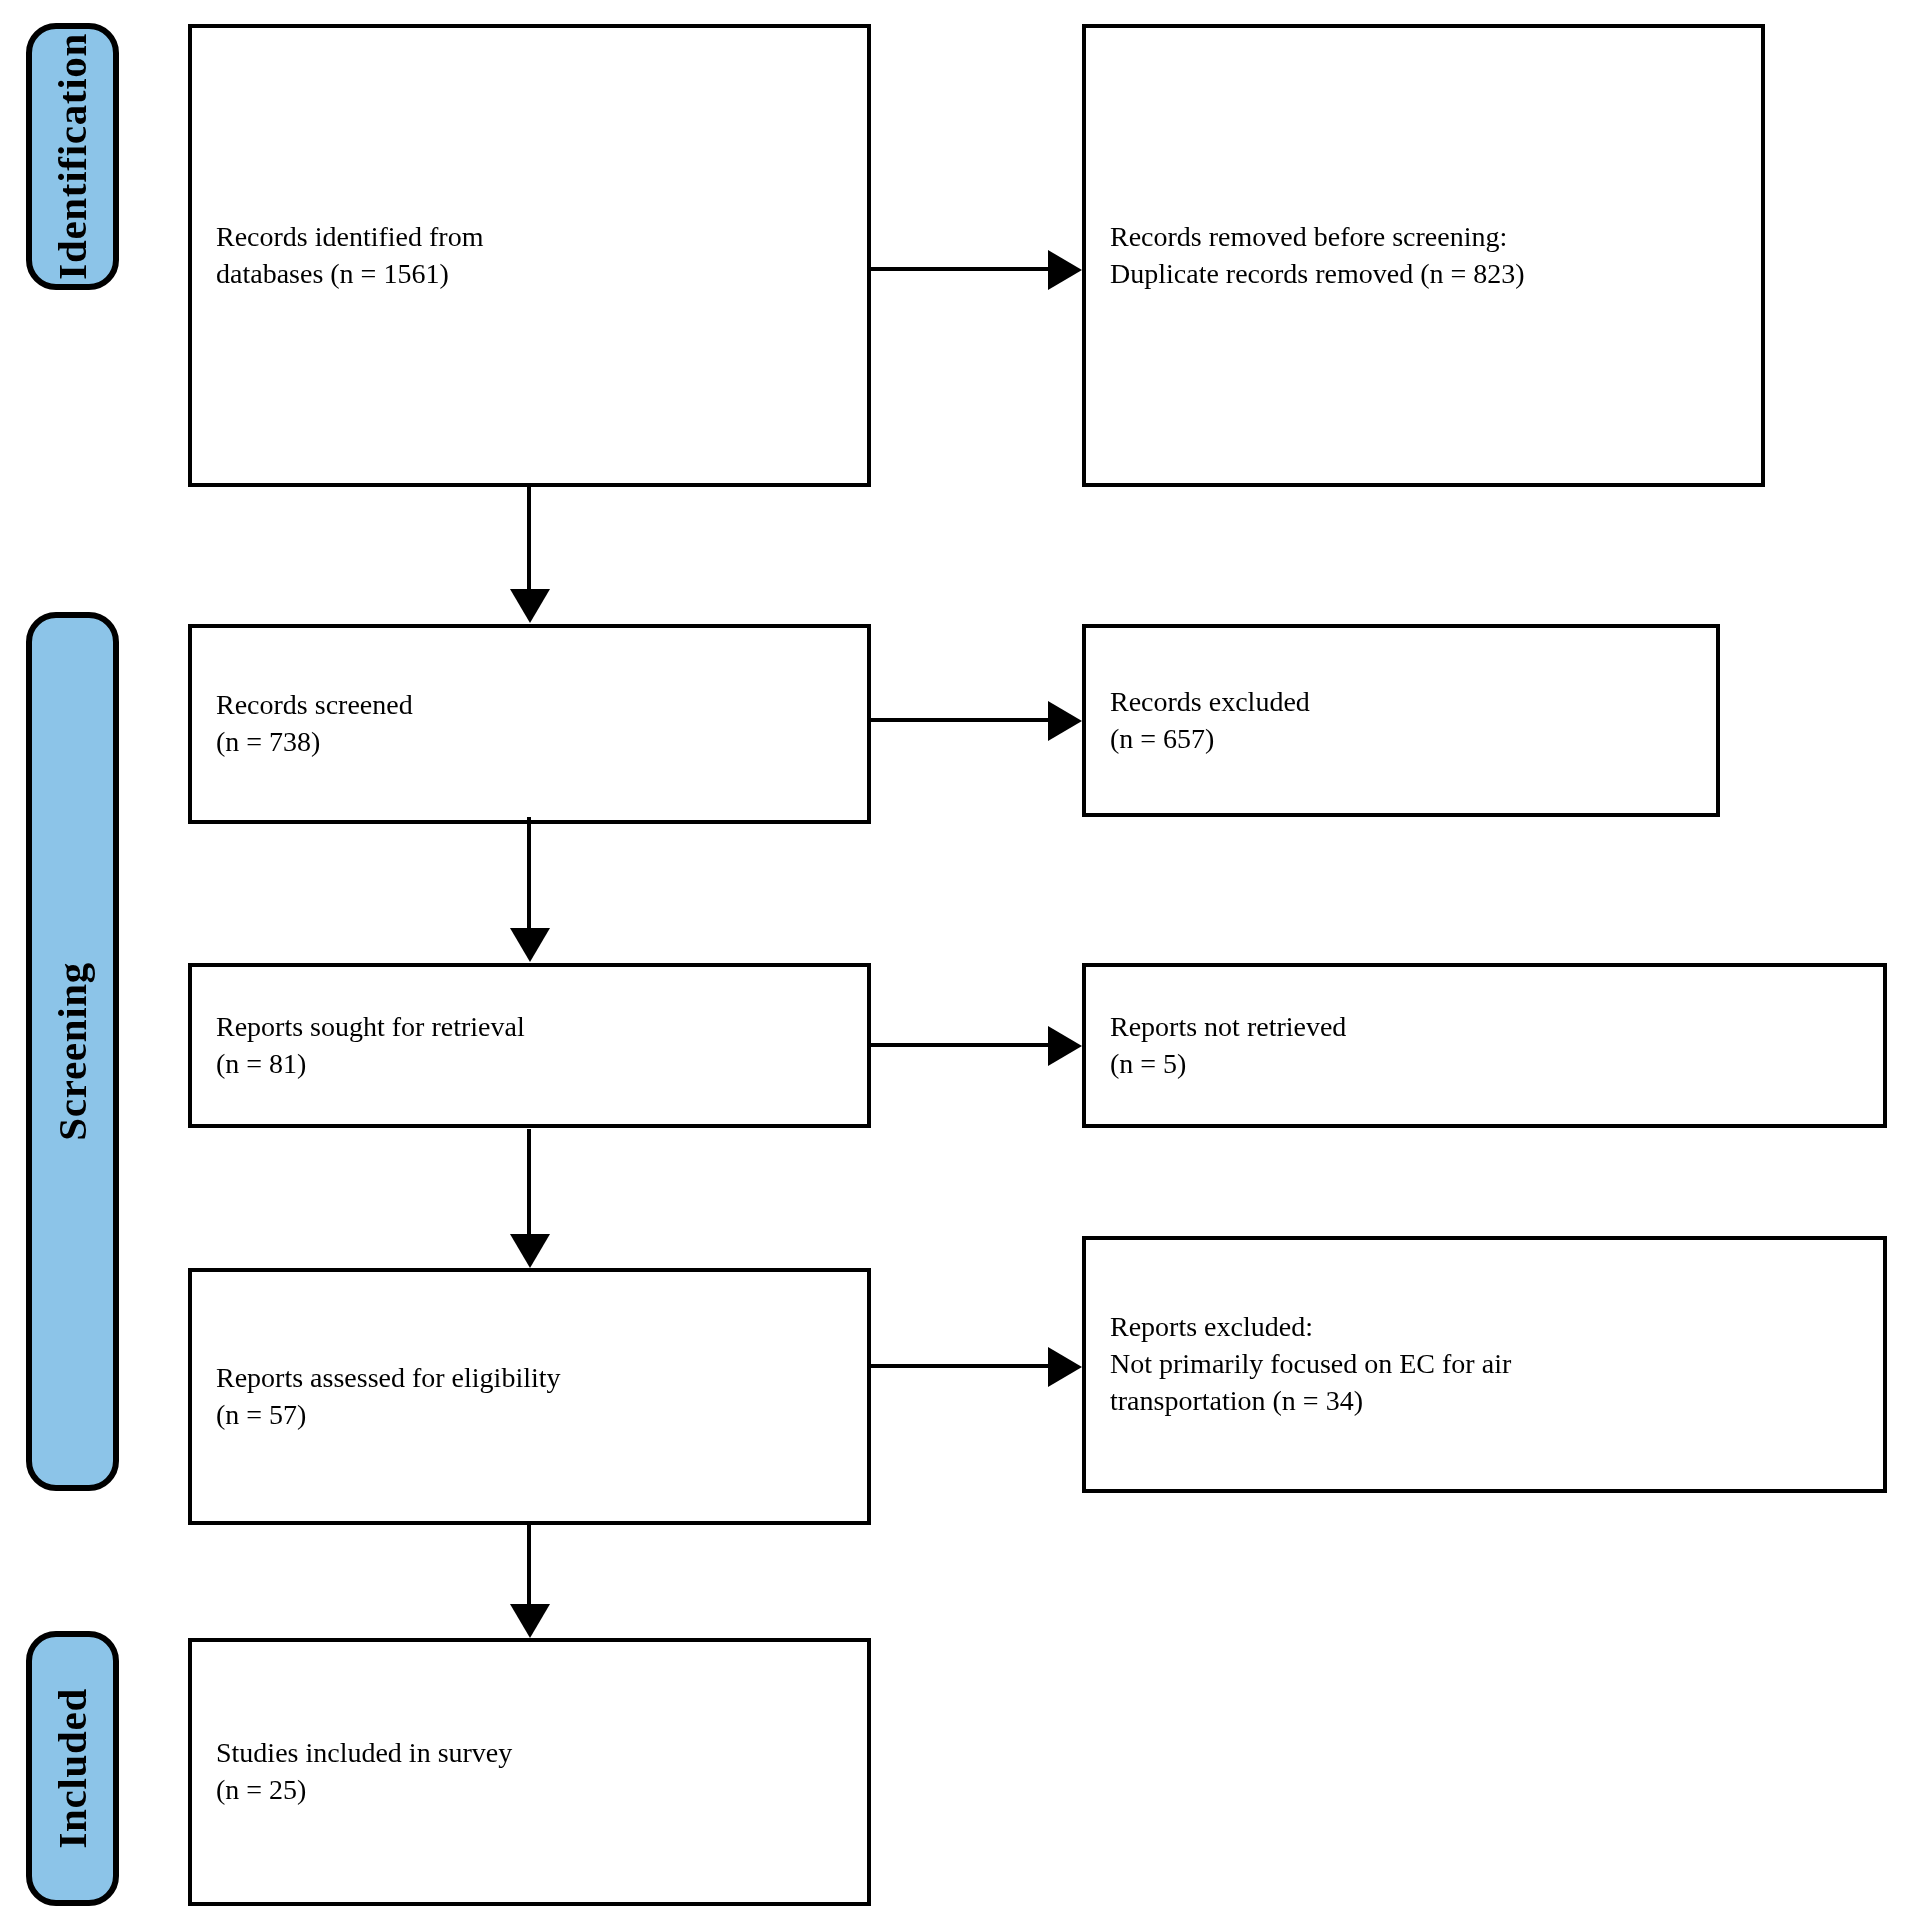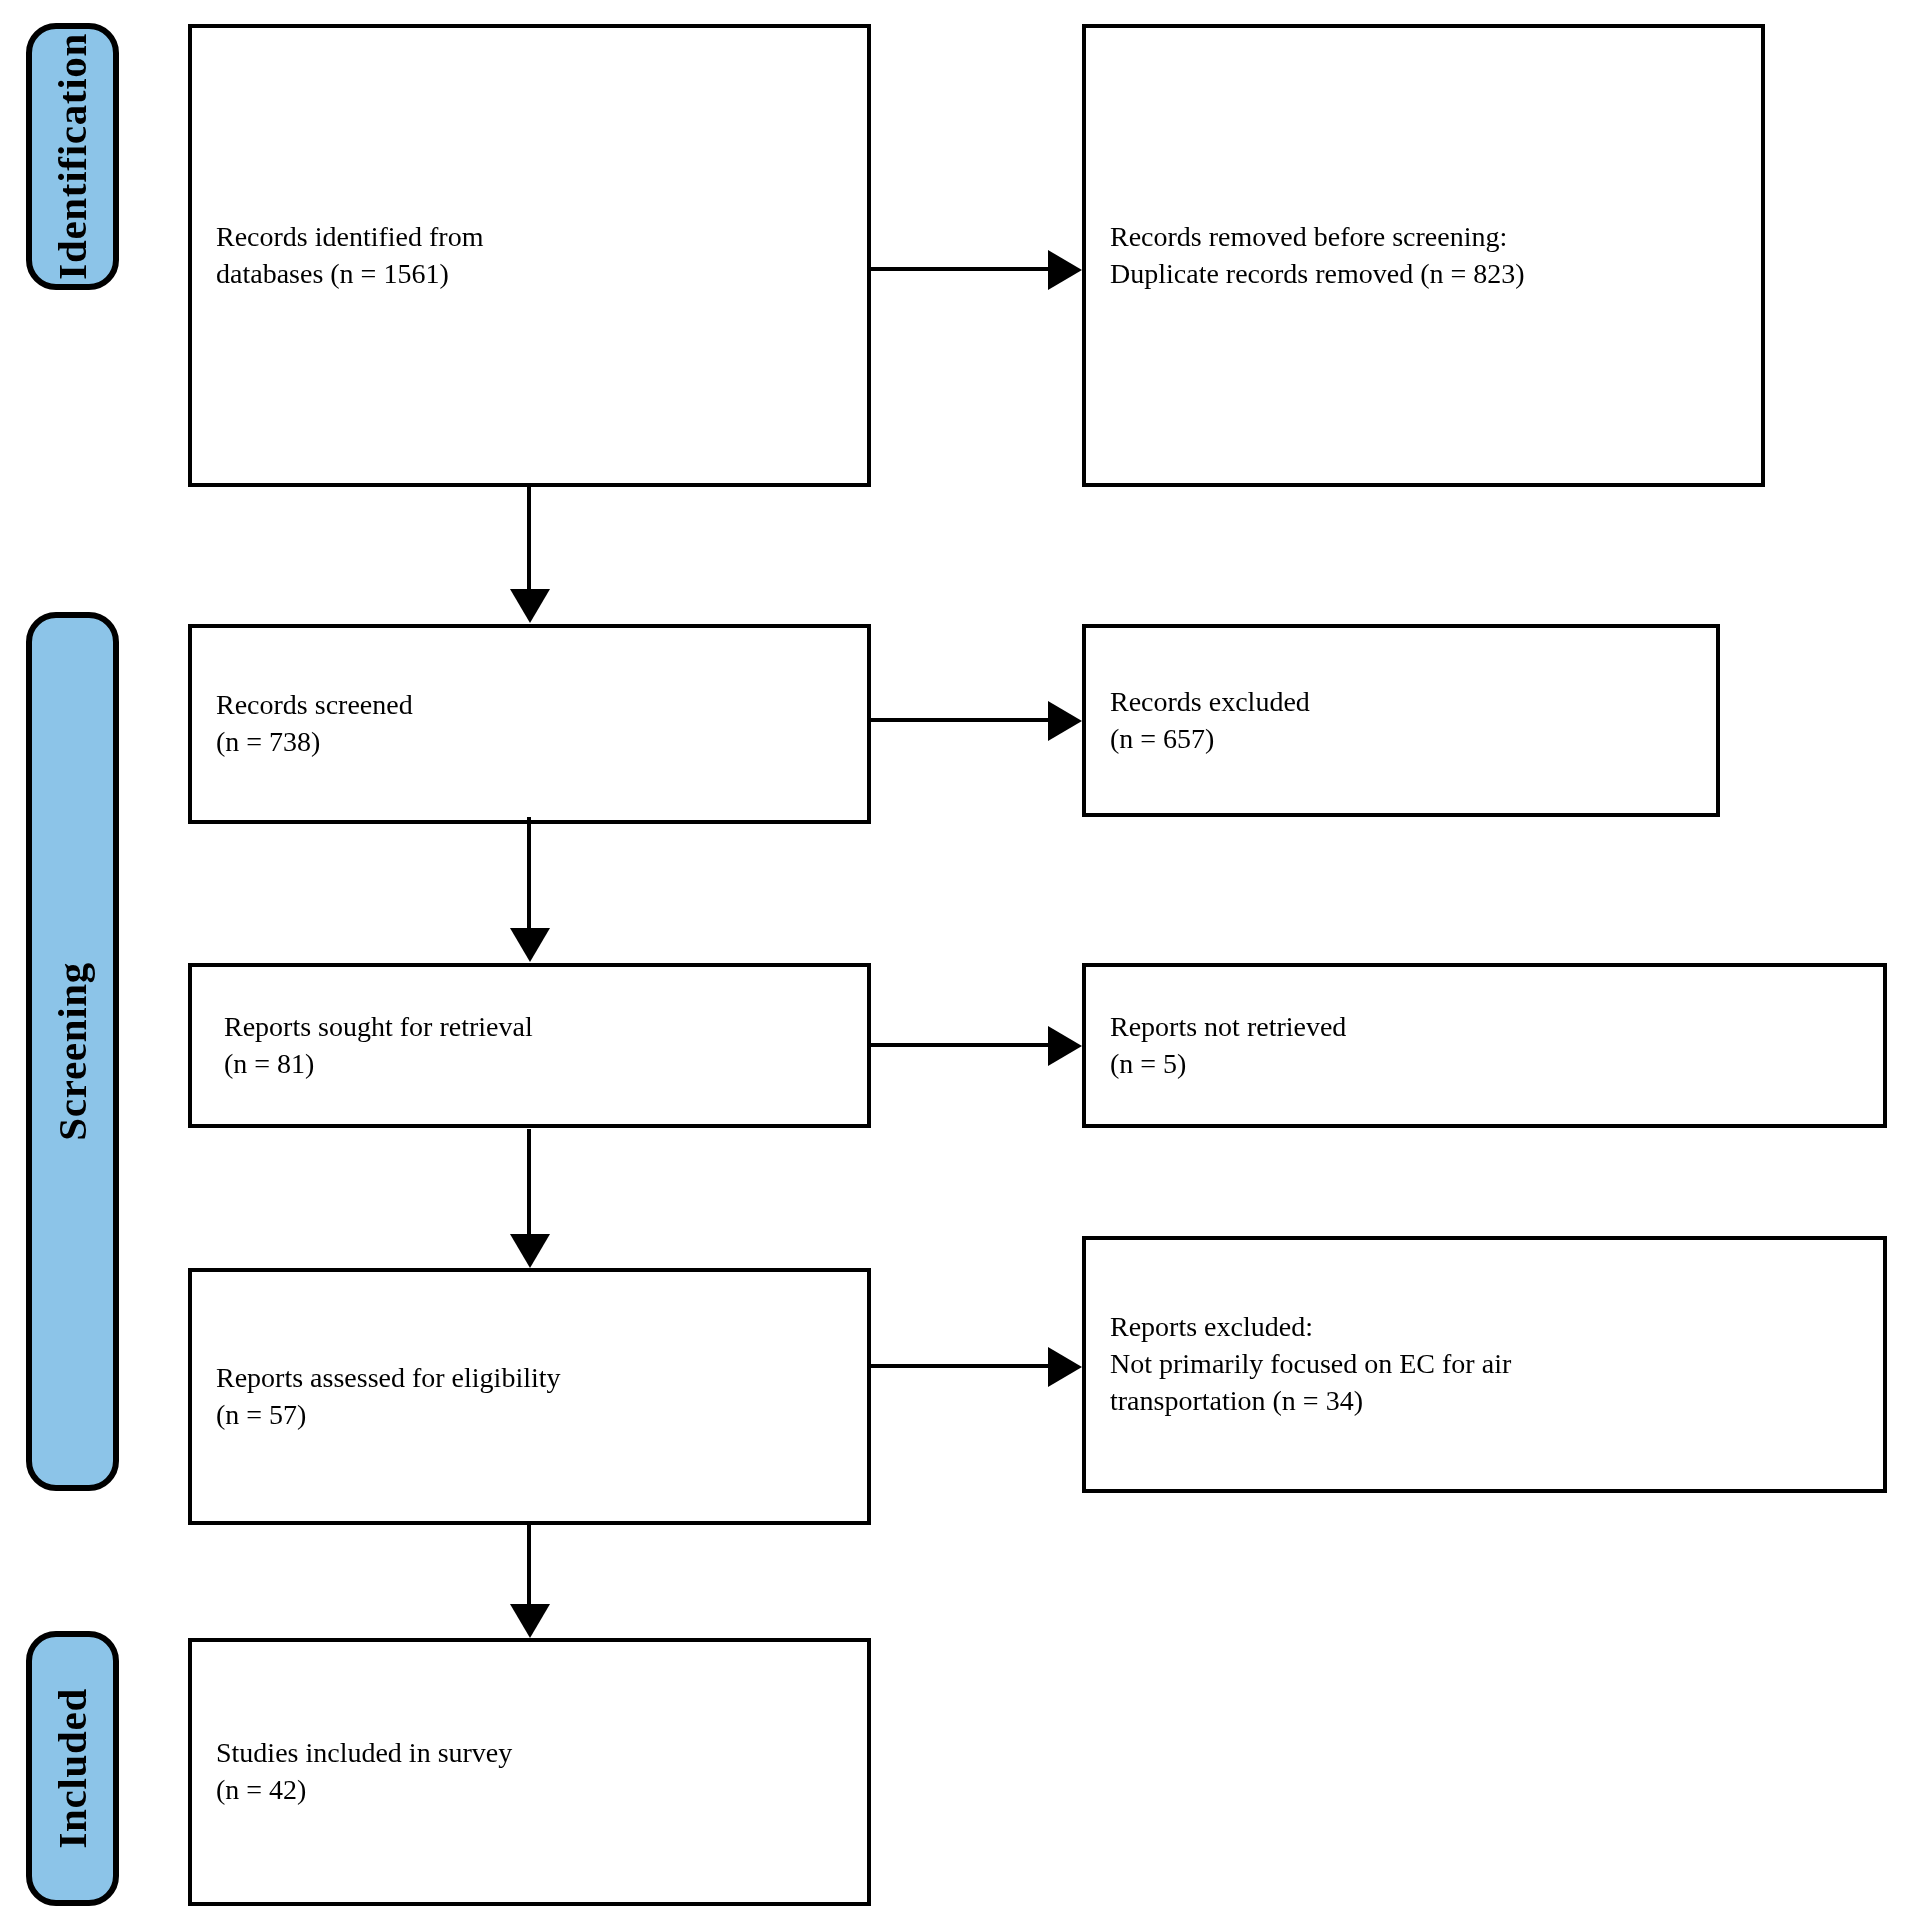--- a/index.html
+++ b/index.html
@@ -133,21 +133,21 @@
     <div class="flow-box-text">Records excluded
 (n = 657)</div>
   </div>
 
   <div class="conn-h" style="left:871px; top:718px; width:177px;"></div>
   <div class="arrow-right" style="left:1048px; top:701px;"></div>
 
   <div class="conn-v" style="left:527px; top:817px; height:111px;"></div>
   <div class="arrow-down" style="left:510px; top:928px;"></div>
 
-  <div class="flow-box" style="left:188px; top:963px; width:683px; height:165px;padding-left:8px;">
+  <div class="flow-box" style="left:188px; top:963px; width:683px; height:165px;">
     <div class="flow-box-text">Reports sought for retrieval
 (n = 81)</div>
   </div>
 
   <div class="flow-box" style="left:1082px; top:963px; width:805px; height:165px;">
     <div class="flow-box-text">Reports not retrieved
 (n = 5)</div>
   </div>
 
   <div class="conn-h" style="left:871px; top:1043px; width:177px;"></div>
@@ -168,17 +168,17 @@
   </div>
 
   <div class="conn-h" style="left:871px; top:1364px; width:177px;"></div>
   <div class="arrow-right" style="left:1048px; top:1347px;"></div>
 
   <div class="conn-v" style="left:527px; top:1525px; height:79px;"></div>
   <div class="arrow-down" style="left:510px; top:1604px;"></div>
 
   <div class="flow-box" style="left:188px; top:1638px; width:683px; height:268px;">
     <div class="flow-box-text">Studies included in  survey
-(n = 42)</div>
+(n = 25)</div>
   </div>
 
 </div>
 
 
 </body></html>

